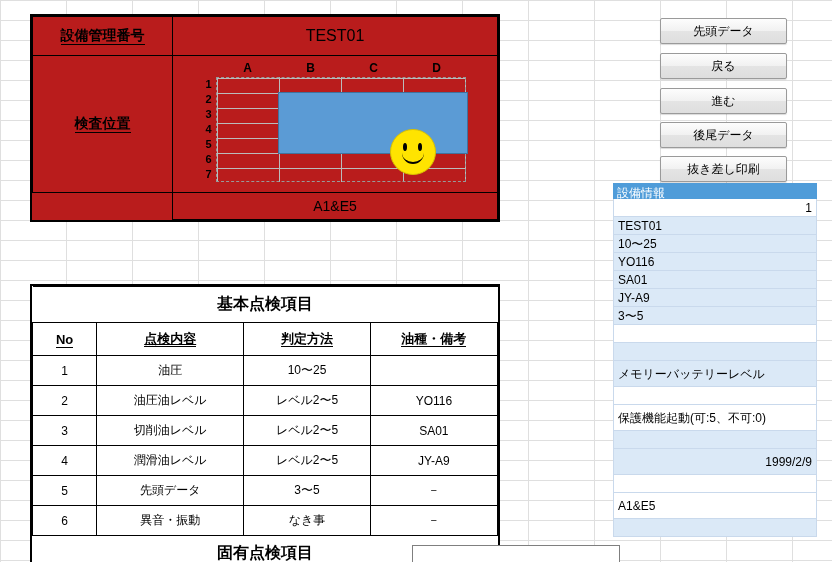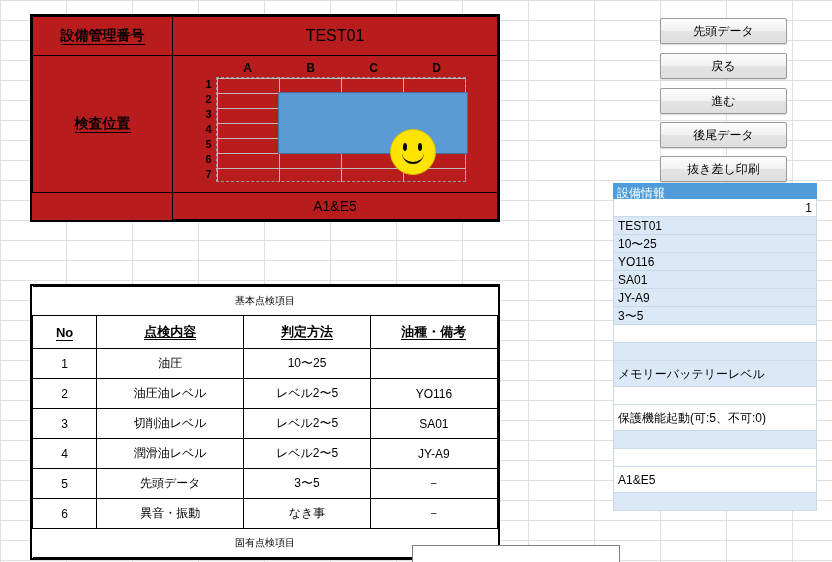--- a/index.html
+++ b/index.html
@@ -77,21 +77,21 @@
   }
   .pos-result{text-align:center;font-size:14px;padding:5px 0;}
 
   
   #check-card{
     left:30px;top:284px;width:470px;
     border:2px solid #000;background:#fff;box-sizing:border-box;
   }
   #check-card table{border-collapse:collapse;width:100%;}
   #check-card td{border:1px solid #000;text-align:center;padding:6px 2px;font-size:12px;}
-  #check-card td.title{font-weight:normal;font-size:10px;padding:7px 2px;border-left:none;border-right:none;}
+  #check-card td.title{font-weight:bold;font-size:16px;padding:7px 2px;border-left:none;border-right:none;}
   #check-card td.hdr{font-weight:bold;font-size:13px;padding:7px 2px;}
   #check-card td.hdr span{border-bottom:1px solid #000;}
   .c-no{width:62px;}
   .c-item{width:150px;text-decoration:underline;}
   .c-method{width:128px;}
   .c-oil{width:128px;}
   .small{font-size:11px;}
 
   
   .btn{
@@ -248,19 +248,20 @@
   <div class="info-row alt">YO116</div>
   <div class="info-row alt">SA01</div>
   <div class="info-row alt">JY-A9</div>
   <div class="info-row alt">3〜5</div>
   <div class="info-row white"></div>
   <div class="info-row alt"></div>
   <div class="info-row alt tall">メモリーバッテリーレベル</div>
   <div class="info-row white"></div>
   <div class="info-row white tall">保護機能起動(可:5、不可:0)</div>
   <div class="info-row alt"></div>
+  <div class="info-row alt tall right">1999/2/9</div>
   <div class="info-row white"></div>
   <div class="info-row white tall">A1&amp;E5</div>
   <div class="info-row alt"></div>
 
 </div>
 
 <div class="layer" id="stray-box"></div>
 
 </body></html>

